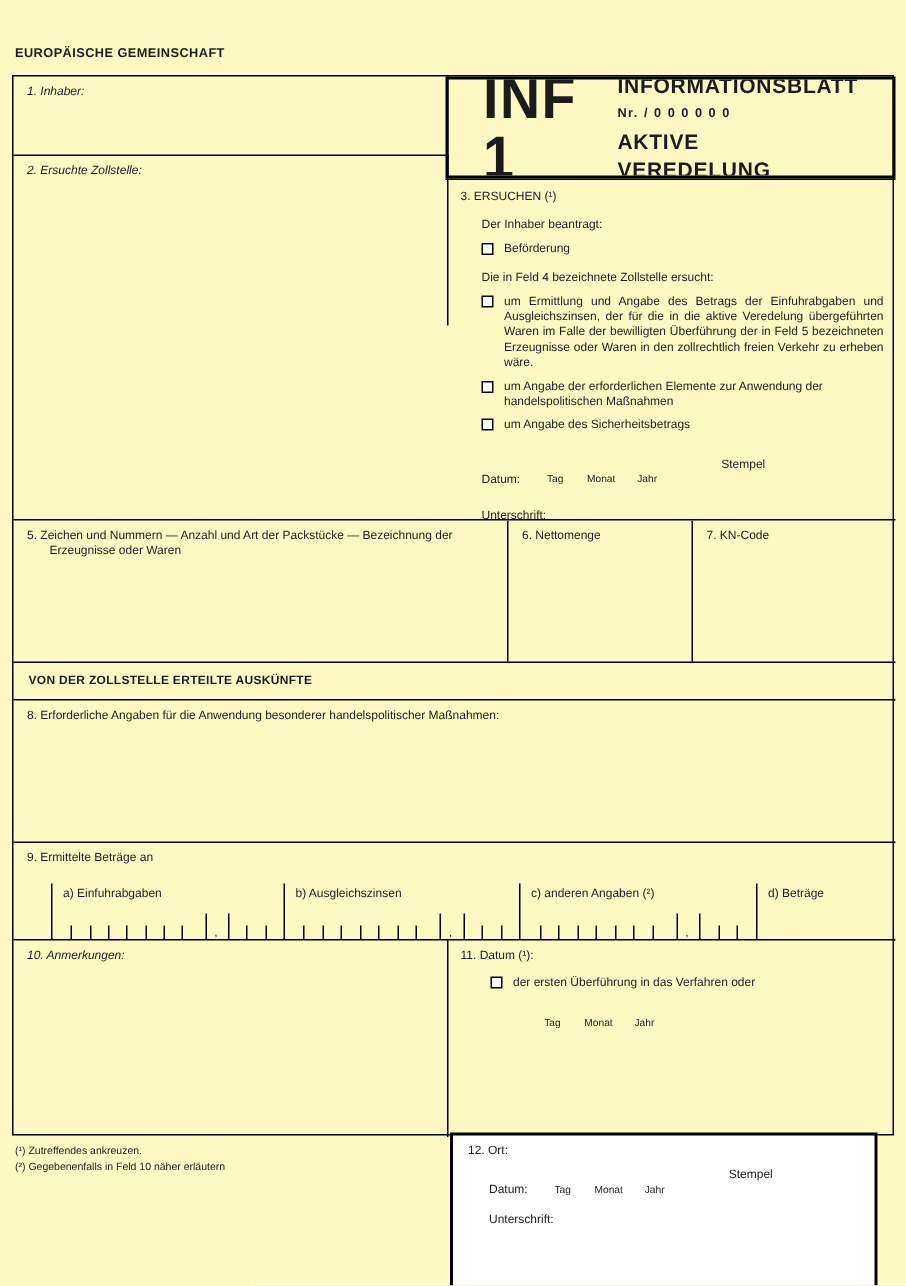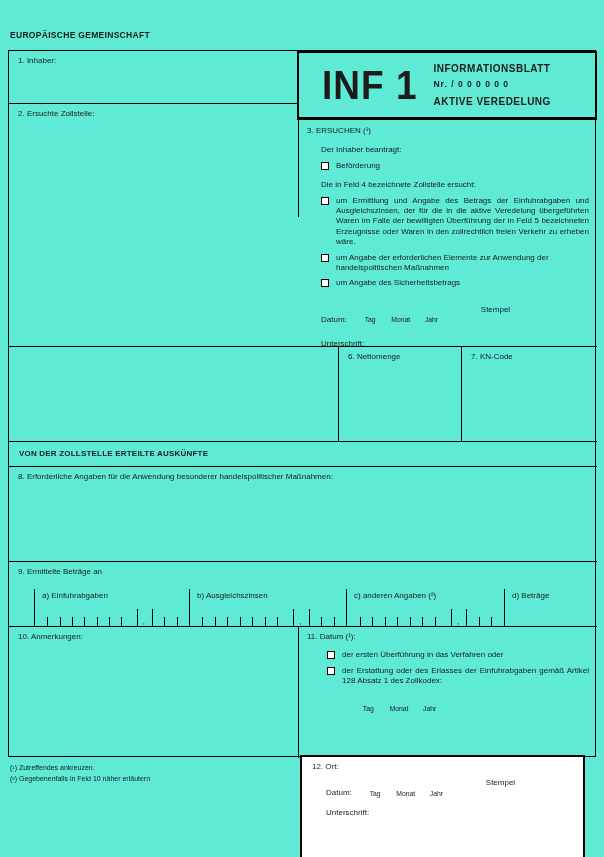--- a/index.html
+++ b/index.html
@@ -1,38 +1,38 @@
 <!DOCTYPE html>
 <html><head>
 <meta charset="utf-8">
 <style>
   * { margin:0; padding:0; box-sizing:border-box; }
   html,body { background:#e8e8e8; }
   .page {
     position:relative; width:604px; height:857px; margin:0 auto;
-    background:#5eead4; font-family:"Liberation Sans", sans-serif;
+    background:#fef9c3; font-family:"Liberation Sans", sans-serif;
     color:#1c1c1c; font-size:8px; line-height:1.3; overflow:hidden;
   }
   .community { position:absolute; left:10px; top:30px; font-weight:bold; font-size:8.5px; letter-spacing:.3px; }
 
   .form-main { position:absolute; left:8px; top:50px; width:588px; height:707px; border:1.5px solid #000; }
   .cell { position:absolute; overflow:hidden; }
-  .bt { border-top:1px solid #000; } .br { border-right:1px solid #000; } .bl { border-left:1px solid #000; }
+  .bt { border-top:1px solid #000; } .br { border-right:1px solid #000;font-style:italic; } .bl { border-left:1px solid #000; }
   .lab { padding:5px 8px 0 24px; text-indent:-15px; }
 
   
   .box1 { left:0; top:0; width:290px; height:68px; }
   .box2 { left:0; top:52px; width:290px; height:114px; }
   .box4 { left:0; top:182px; width:290px; height:113px; }
 
   
   .infbox { left:288px; top:0; width:300px; height:68px; border:2px solid #000; display:flex; align-items:center; padding:4px 23px; gap:16px; }
   .inf-code { font-size:37px; font-weight:bold; letter-spacing:1px; line-height:1; transform:scaleY(1.08); }
   .inf-lines { display:flex; flex-direction:column; gap:4px; }
-  .inf-lines b { font-size:10px; letter-spacing:.5px; }
+  .inf-lines b { font-size:14px; letter-spacing:.5px; }
   .inf-num { font-weight:bold; font-size:8.5px; letter-spacing:1px; }
 
   
   .box3 { left:288px; top:68px; width:300px; height:227px; border-top:1px solid #000; padding:6px 8px 0 10px; }
   .b3-title { padding-left:0; }
   .b3-ind { margin-left:14px; }
   .b3-intro { margin-top:9px; }
   .optrow { display:flex; margin-top:5px; margin-left:14px; }
   .cbox { width:8px; height:8px; border:1px solid #000; flex:0 0 8px; margin-right:7px; margin-top:1px; background:#fff; }
   .opt-text { flex:1; }
@@ -133,20 +133,23 @@
             <span>Monat</span>
             <span>Jahr</span>
           </span>
         </span>
         <span class="stempel">Stempel</span>
       </div>
       <div class="unterschrift b3-ind">Unterschrift:</div>
     </div>
 
     <div class="cell row567 bt">
+      <div class="cell box5">
+        <div class="lab">5. Zeichen und Nummern — Anzahl und Art der Packstücke — Bezeichnung der Erzeugnisse oder Waren</div>
+      </div>
       <div class="cell box6 bl">
         <div class="lab">6. Nettomenge</div>
       </div>
       <div class="cell box7 bl">
         <div class="lab">7. KN-Code</div>
       </div>
     </div>
 
     <div class="cell band">VON DER ZOLLSTELLE ERTEILTE AUSKÜNFTE</div>
 
@@ -211,24 +214,20 @@
     <div class="cell box10 bt br">
       <div class="lab">10. Anmerkungen:</div>
     </div>
 
     <div class="cell box11">
       <div>11. Datum (¹):</div>
       <div class="optrow" style="margin-left:20px; margin-top:8px;">
         <span class="cbox"></span>
         <span class="opt-text">der ersten Überführung in das Verfahren oder</span>
       </div>
-      <div class="optrow" style="margin-left:20px;">
-        <span class="cbox"></span>
-        <span class="opt-text just">der Erstattung oder des Erlasses der Einfuhrabgaben gemäß Artikel 128 Absatz 1 des Zollkodex:</span>
-      </div>
       <div class="comb-wrap b11-comb">
         <span class="date-comb"><i class="c-tall" style="left: calc(0% + 0px);"></i><i class="c-tall" style="left: calc(33.33% + 0px);"></i><i class="c-tall" style="left: calc(66.66% + 0px);"></i><i class="c-tall" style="left: calc(100% - 1px);"></i><i class="c-mid" style="left: 16.66%;"></i><i class="c-mid" style="left: 50%;"></i><i class="c-mid" style="left: 83.33%;"></i></span>
         <span class="unitrow">
           <span>Tag</span>
           <span>Monat</span>
           <span>Jahr</span>
         </span>
       </div>
     </div>
 

